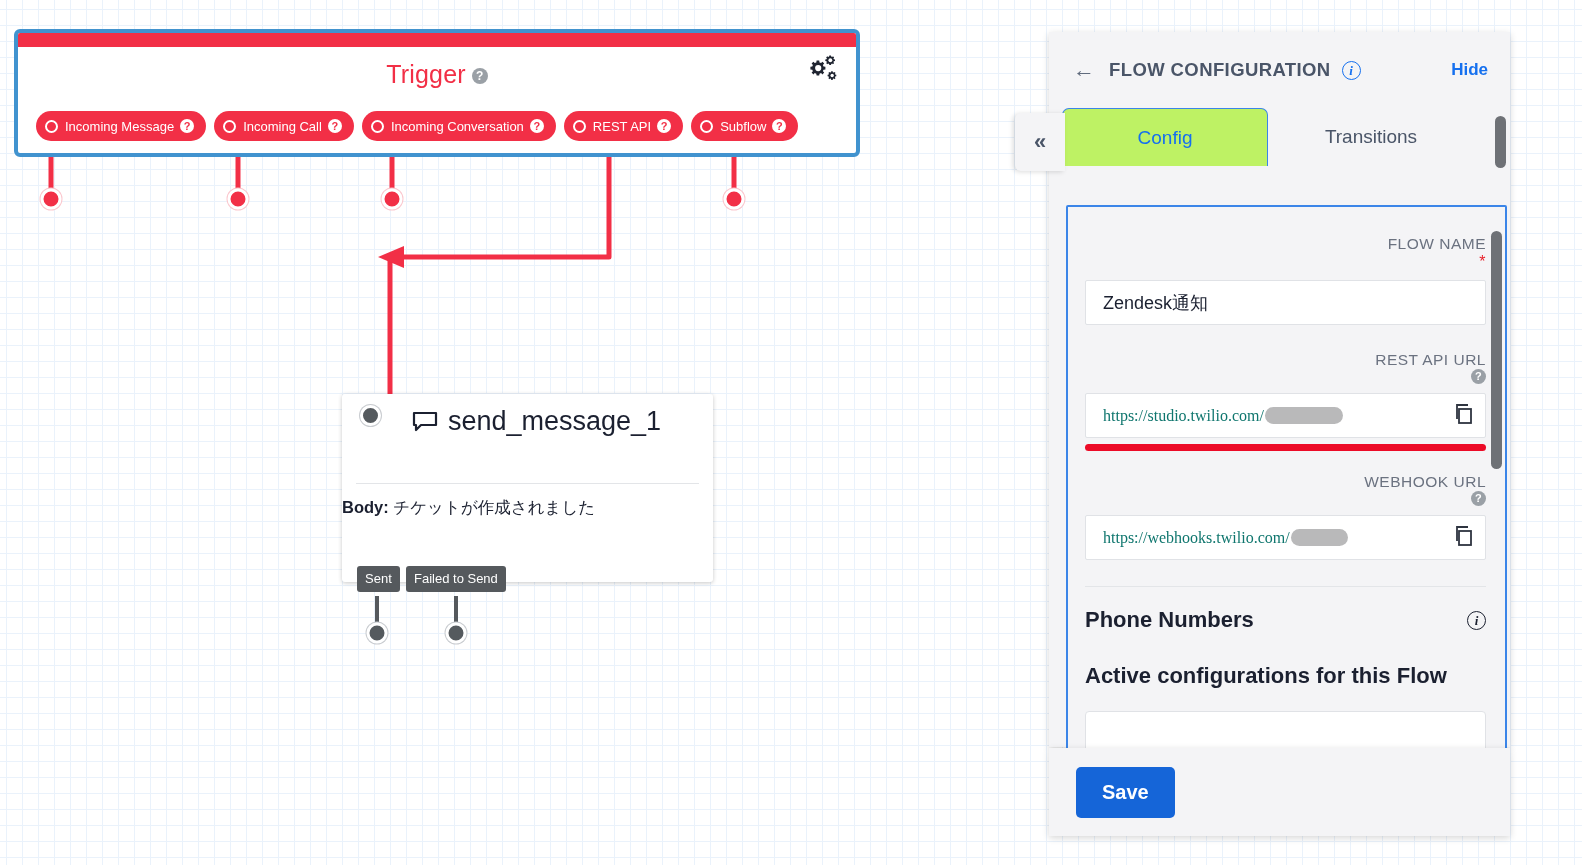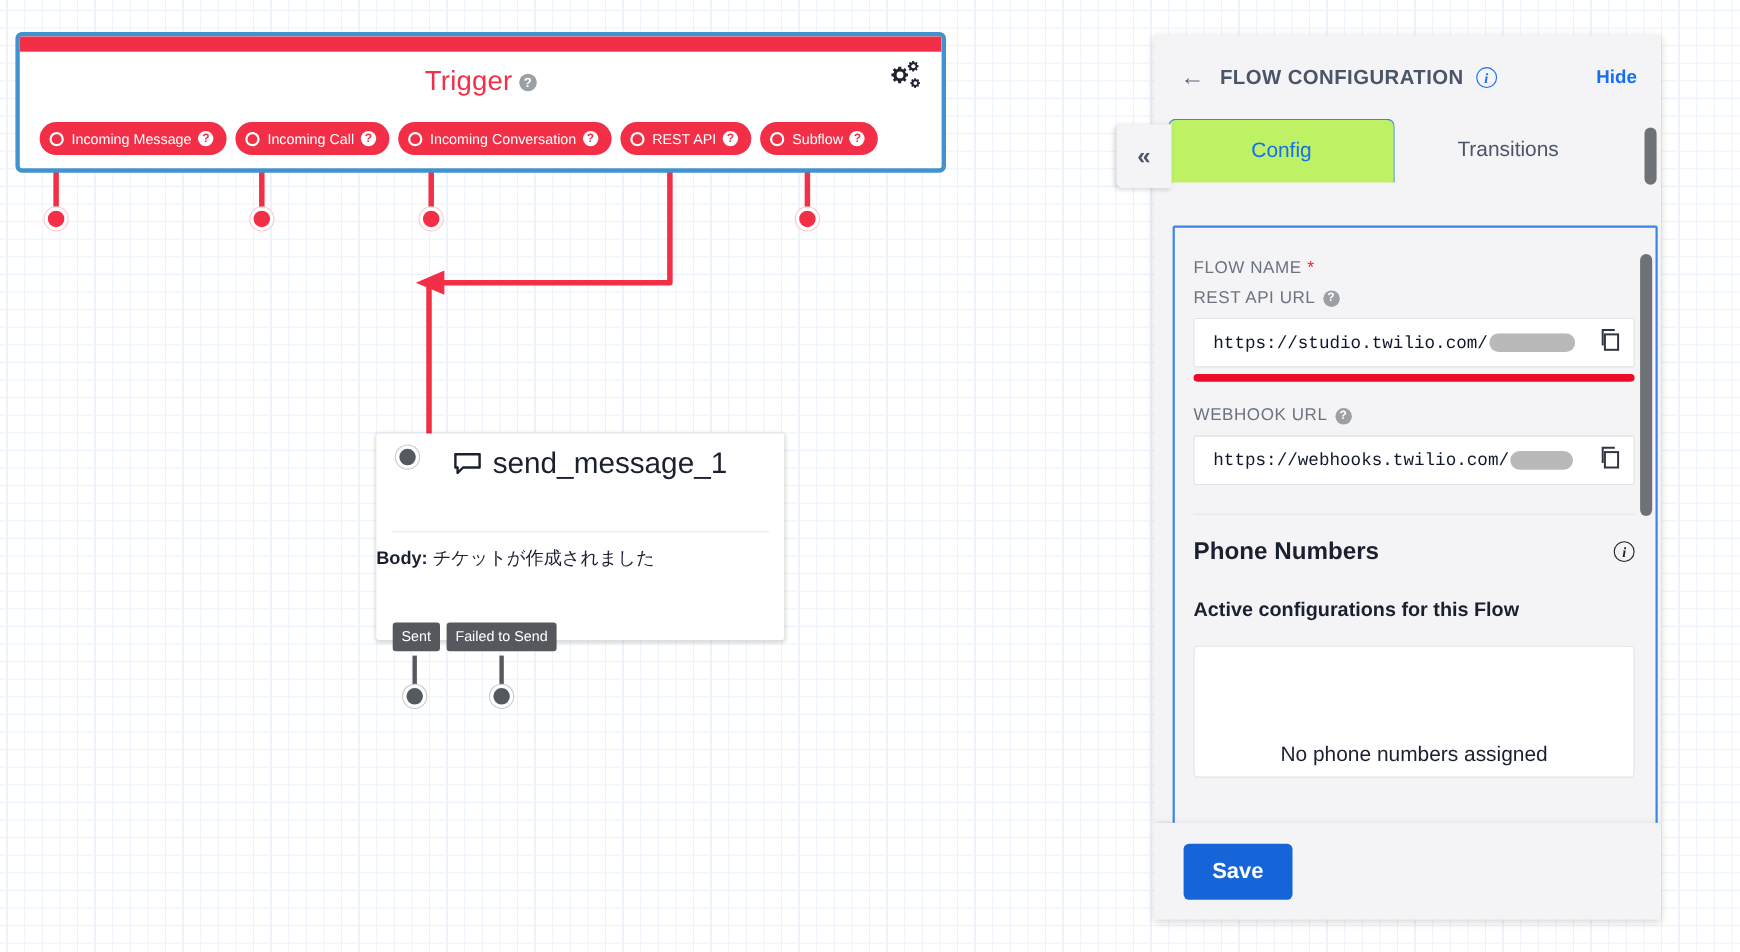--- a/index.html
+++ b/index.html
@@ -278,21 +278,22 @@
     position: absolute;
     inset: 0;
     padding: 28px 19px 0 17px;
   }
   .field-label {
     font-size: 15.5px;
     color: #6b7280;
     letter-spacing: .5px;
     margin-bottom: 9px;
     display: flex;
-    align-items: center;
+    align-items: flex-end;
+    flex-direction: column;
   }
   .req-star { color: #e8212b; margin-left: 5px; font-size: 16px; }
   .help-dot-sm {
     width: 15px; height: 15px;
     border-radius: 50%;
     background: #9aa0a6;
     color: #fff;
     font-size: 11px;
     font-weight: bold;
     line-height: 15px;
@@ -307,23 +308,23 @@
     border: 1px solid #e0e2e6;
     border-radius: 2px;
     display: flex;
     align-items: center;
     padding: 0 10px 0 17px;
     font-size: 18px;
     color: #1b2030;
     margin-bottom: 26px;
   }
   .text-input.mono {
-    font-family: Liberation Mono, monospace;
+    font-family: Liberation Serif, serif;
     font-size: 16px;
-    color: #0f172a;
+    color: #0f766e;
     justify-content: space-between;
   }
   .url-wrap { display: flex; align-items: center; overflow: hidden; }
   .redacted {
     display: inline-block;
     height: 17px;
     background: #b9b9ba;
     border-radius: 9px;
     margin-left: 1px;
   }
@@ -338,21 +339,21 @@
   .section-title {
     font-size: 22px;
     font-weight: bold;
     color: #1b2030;
     display: flex;
     align-items: center;
     justify-content: space-between;
     margin-bottom: 30px;
   }
   .sub-title {
-    font-size: 18px;
+    font-size: 22px;
     font-weight: bold;
     color: #1b2030;
     margin-bottom: 22px;
   }
   .empty-box {
     background: #ffffff;
     border: 1px solid #e0e2e6;
     border-radius: 4px;
     height: 120px;
     display: flex;
@@ -526,20 +527,23 @@
 
     <div class="scrollbar" id="outer-scrollbar"></div>
 
     <div id="panel-body">
       <div id="panel-scroll">
 
         <div class="field-label">
           <span>FLOW NAME</span>
           <span class="req-star">*</span>
         </div>
+        <div class="text-input">
+          <span>Zendesk通知</span>
+        </div>
 
         <div class="field-label">
           <span>REST API URL</span>
           <span class="help-dot-sm">?</span>
         </div>
         <div class="text-input mono">
           <span class="url-wrap">
             <span>https://studio.twilio.com/</span>
             <span class="redacted" style="width:78px;"></span>
           </span>

